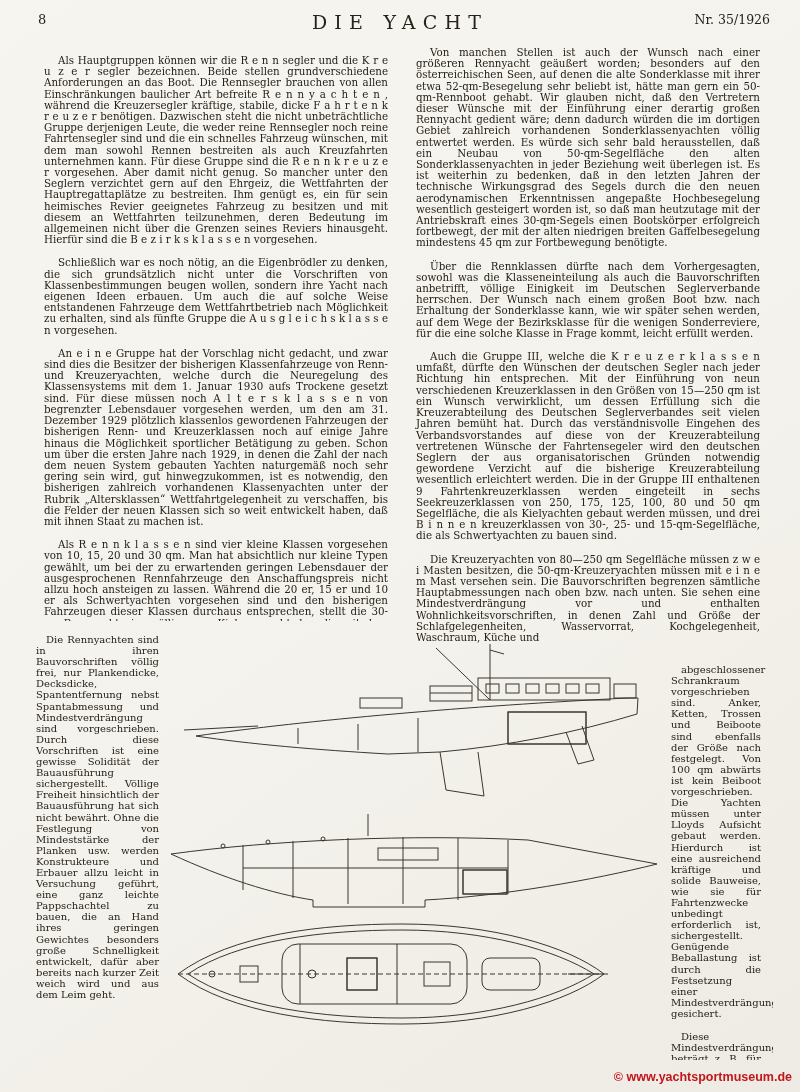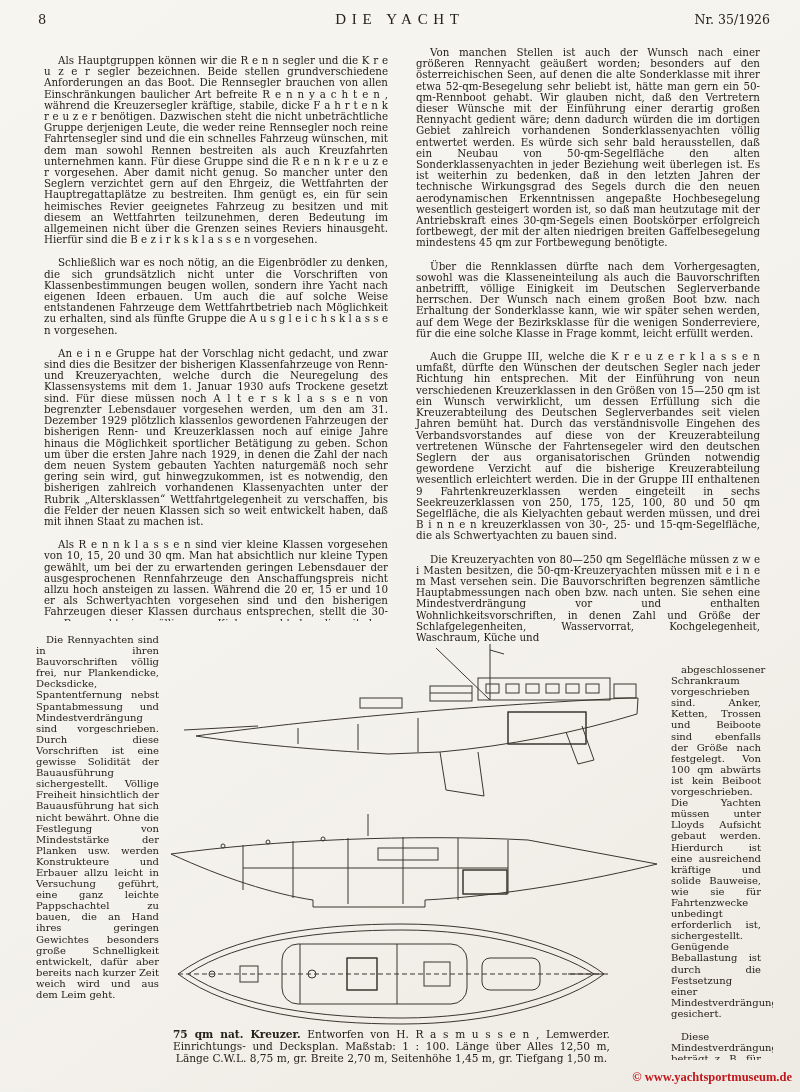--- a/index.html
+++ b/index.html
@@ -4,21 +4,21 @@
 <style>
   html,body { margin:0; padding:0; background:#d8d5cf; }
   .page {
     position:relative; width:800px; height:1092px; margin:0 auto;
     background:linear-gradient(145deg,#f7f5f0 0%,#f4f2ec 55%,#edebe3 100%);
     color:#272219; font-family:"DejaVu Serif", serif; overflow:hidden;
   }
   
   .hdr-num  { position:absolute; top:12px; left:38px;  font-size:13px; }
   .hdr-title{ position:absolute; top:11px; left:0; right:0; text-align:center;
-              font-size:15px; letter-spacing:0.38em;font-family:Liberation Serif, serif; }
+              font-size:19px; letter-spacing:0.38em; }
   .hdr-issue{ position:absolute; top:12px; right:30px; font-size:12.5px; }
   
   .col { position:absolute; overflow:hidden; }
   .col p { margin:12px; text-align:justify; text-indent:14px;
            font-size:10.3px; line-height:11.2px; hyphens:auto; }
   .narrow p { font-size:10px; line-height:11.1px; text-indent:10px; }
   .col-left-main   { top:43px;  left:32px;  width:368px; height:578px; }
   .col-right-main  { top:35px;  left:404px; width:368px; height:610px; }
   .col-left-narrow { top:622px; left:24px;  width:147px; height:432px; }
   .col-right-narrow{ top:652px; left:659px; width:114px; height:408px; }
@@ -27,21 +27,21 @@
   .drawing svg { display:block; }
   svg path, svg line, svg rect, svg circle, svg polyline, svg ellipse {
     fill:none; stroke:#3b362e; stroke-width:1; }
   
   .caption { position:absolute; top:1028px; left:173px; width:437px;
              font-size:10.6px; line-height:12px; text-align:justify;
              text-align-last:center; }
   .caption b { font-weight:bold; }
   
   .watermark { position:absolute; top:1070px; right:8px;
-               font-family:Liberation Serif, serif;
+               font-family:Liberation Sans, sans-serif;
                font-size:12.5px; font-weight:bold; }
 </style>
 </head>
 <body>
 
 <div class="page">
 
   <div class="hdr-num">8</div>
   <div class="hdr-title">DIE YACHT</div>
   <div class="hdr-issue">Nr. 35/1926</div>
@@ -148,17 +148,16 @@
       <rect x="252" y="44" width="26" height="24"></rect>
       <rect x="68" y="48" width="18" height="16"></rect>
       <circle cx="140" cy="56" r="4"></circle>
       <circle cx="40" cy="56" r="3"></circle>
       <line x1="396" y1="56" x2="436" y2="56"></line>
       <line x1="128" y1="26" x2="128" y2="86"></line>
       <line x1="225" y1="26" x2="225" y2="86"></line>
     </svg>
   </div>
 
-  <div class="caption"><b>75 qm nat. Kreuzer.</b><span> Entworfen von H. R a s m u s s e n , Lemwerder.  Einrichtungs- und Decksplan.  Maßstab: 1 : 100.  Länge über Alles 12,50 m, Länge C.W.L. 8,75 m, gr. Breite 2,70 m, Seitenhöhe 1,45 m, gr. Tiefgang 1,50 m.</span></div>
 
   <div class="watermark" style="color: rgb(193, 22, 28);">© www.yachtsportmuseum.de</div>
 
 </div>
 
 </body></html>

